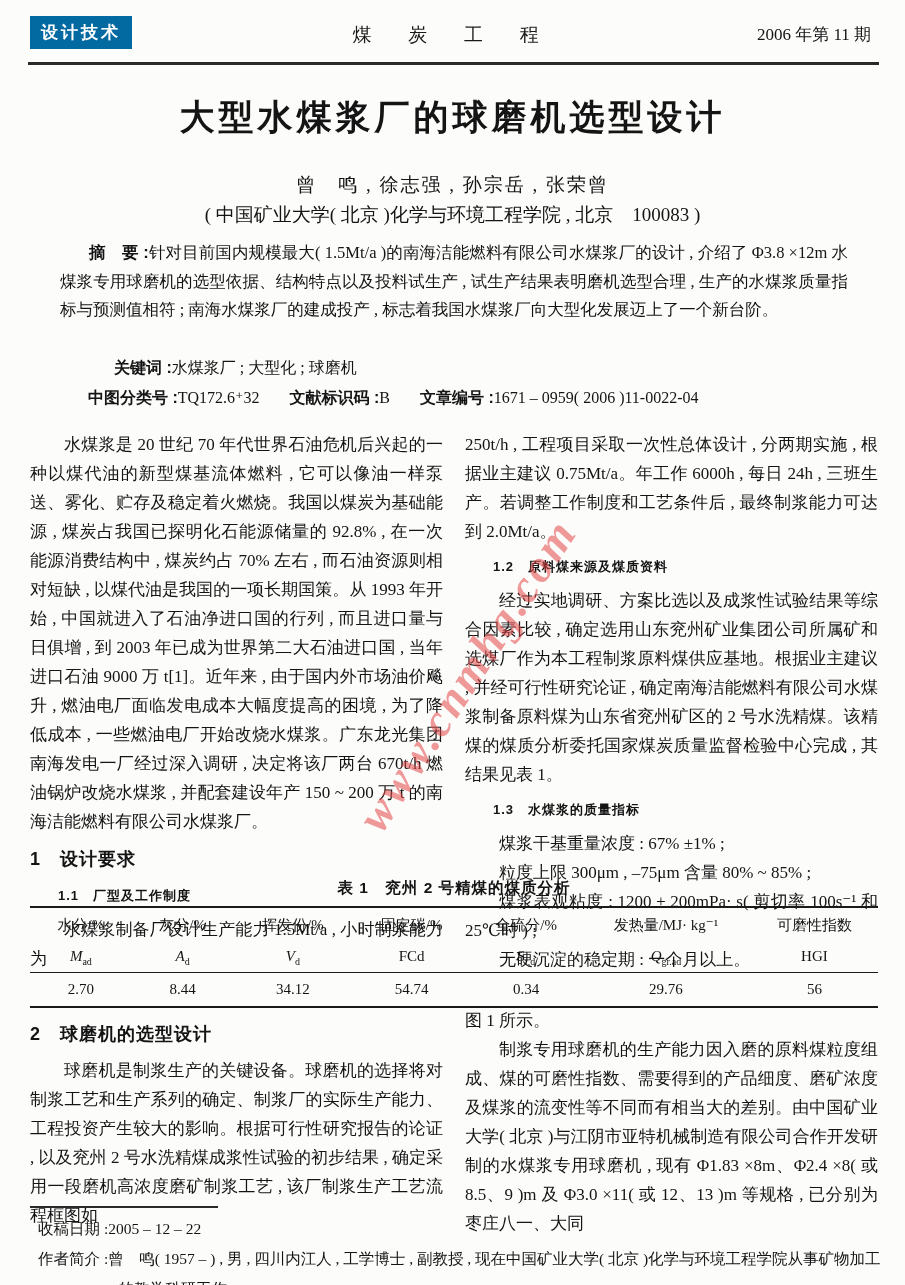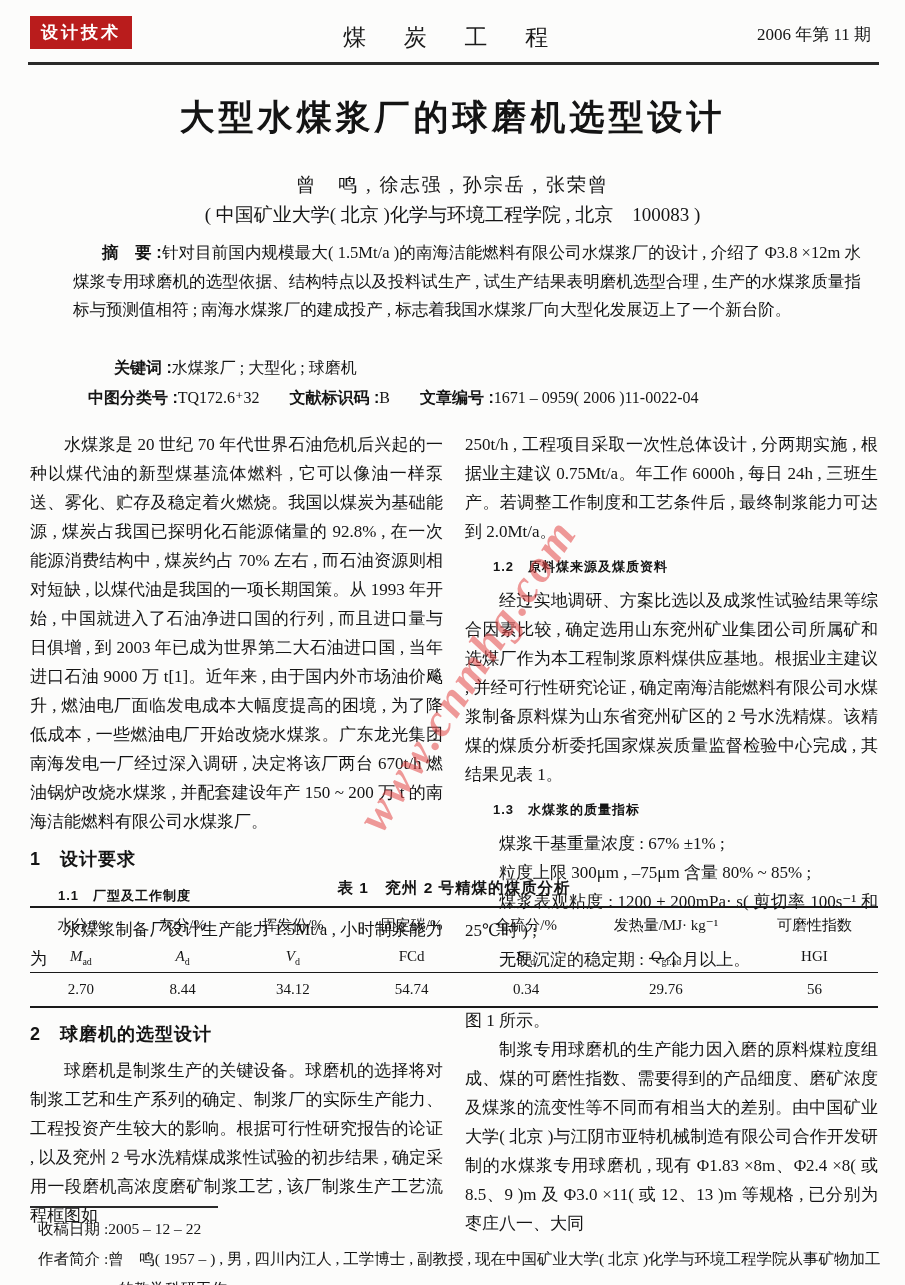--- a/index.html
+++ b/index.html
@@ -4,42 +4,42 @@
 <style>
   html,body{margin:0;padding:0;}
   body{
     width:905px;height:1285px;position:relative;overflow:hidden;
     background:#fcfcfb;color:#141414;
     font-family:"Liberation Serif","DejaVu Serif",serif;
   }
   
   .hdr{position:absolute;top:12px;left:30px;right:28px;height:44px;}
   .badge{
-    display:inline-block;background:#b91c1c;color:#fff;
+    display:inline-block;background:#0369a1;color:#fff;
     font-family:"Liberation Sans","DejaVu Sans",sans-serif;
     font-size:17px;font-weight:bold;letter-spacing:3px;
     padding:5px 11px;margin-top:4px;
   }
   .journal{
     position:absolute;left:0;right:0;top:10px;text-align:center;
-    font-size:23px;letter-spacing:16px;color:#1a1a1a;
+    font-size:19px;letter-spacing:16px;color:#1a1a1a;
   }
   .issue{position:absolute;right:6px;top:11px;font-size:17px;}
   .rule-top{position:absolute;top:62px;left:28px;right:26px;border-top:3px solid #2a2a2a;}
 
   
   .title{position:absolute;top:94px;left:0;right:0;text-align:center;
     font-size:35px;font-weight:bold;letter-spacing:4px;}
   .authors{position:absolute;top:172px;left:0;right:0;text-align:center;
     font-size:19px;letter-spacing:2px;}
   .affil{position:absolute;top:202px;left:0;right:0;text-align:center;font-size:19px;}
 
   
   .abs{position:absolute;top:238px;left:60px;width:788px;
-    font-size:16.5px;line-height:28.5px;text-align:justify;margin-left:13px;}
+    font-size:16.5px;line-height:28.5px;text-align:justify;}
   .abs .lbl{font-family:"Liberation Sans","DejaVu Sans",sans-serif;font-weight:bold;}
   .abs p{margin:0;text-indent:1.75em;}
   .kw{position:absolute;top:358px;left:88px;width:760px;font-size:16px;margin-left:26px;}
   .kw .lbl{font-family:"Liberation Sans","DejaVu Sans",sans-serif;font-weight:bold;}
   .clc{position:absolute;top:388px;left:88px;width:780px;font-size:16px;}
   .clc .lbl{font-family:"Liberation Sans","DejaVu Sans",sans-serif;font-weight:bold;}
   .clc .seg{margin-right:26px;}
 
   
   .cols{position:absolute;left:30px;width:848px;display:flex;gap:22px;}

